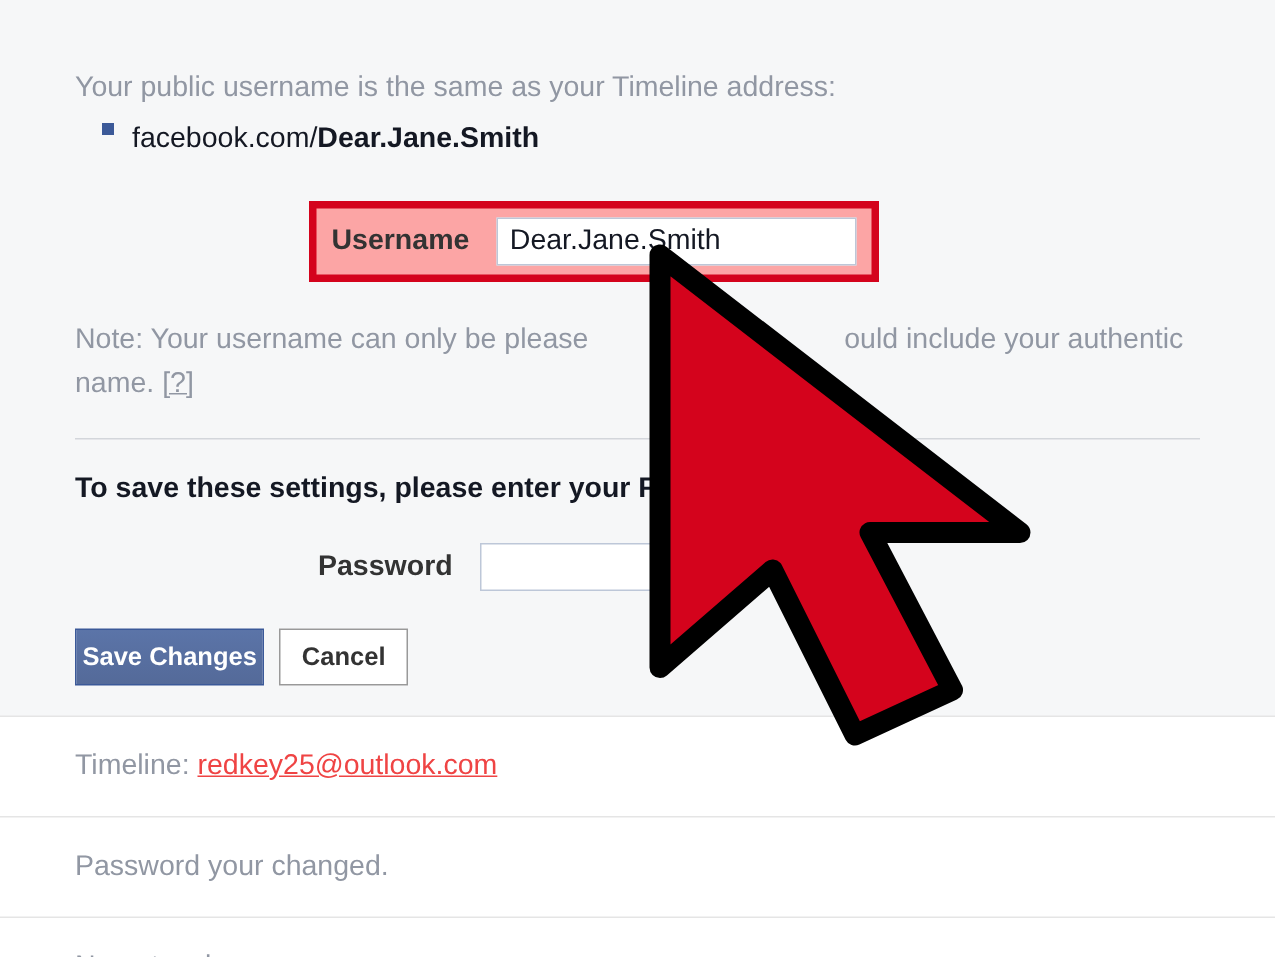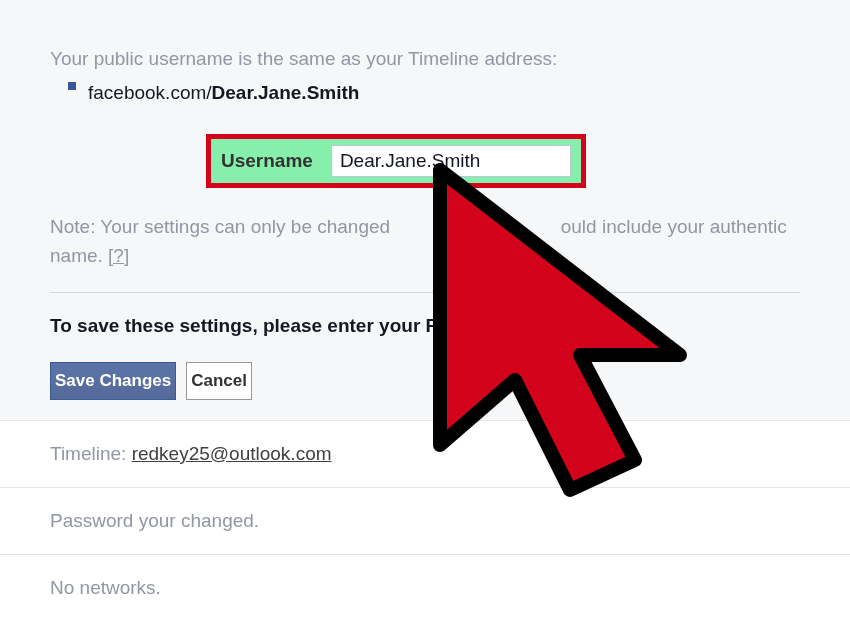--- a/index.html
+++ b/index.html
@@ -44,21 +44,21 @@
       font-weight: bold;
     }
     .username-row {
       display: flex;
       align-items: center;
       margin-left: 156px;
       margin-bottom: 25px;
       border: 5px solid #d4031c;
       padding: 6px 10px;
       width: fit-content;
-      background: #86efac;
+      background: #fca5a5;
     }
     .username-label {
       color: #333;
       font-size: 19px;
       font-weight: bold;
       margin-right: 18px;
     }
     .username-input {
       border: 1px solid #bdc7d8;
       padding: 4px 8px;
@@ -116,31 +116,31 @@
       font-weight: bold;
       padding: 8px 4px;
       cursor: pointer;
     }
     .cancel-button {
       background: #fff;
       border: 1px solid #999;
       color: #333;
       font-size: 17px;
       font-weight: bold;
-      padding: 8px 4px;
+      padding: 8px 14px;
       cursor: pointer;
     }
     .info-row {
       padding: 22px 50px;
       border-bottom: 1px solid #e5e5e5;
       color: #9197a3;
       font-size: 19px;
     }
     .email-link {
-      color: #404040;
+      color: #ef4444;
     }
     .cursor-svg {
       position: absolute;
       left: 420px;
       top: 155px;
       pointer-events: none;
     }
   </style>
 </head>
 <body>
@@ -154,28 +154,32 @@
     <span class="url-prefix">facebook.com/</span>
       <span class="url-bold">Dear.Jane.Smith</span>
   </div>
 
   <div class="username-row">
     <span class="username-label">Username</span>
     <input class="username-input" type="text" value="Dear.Jane.Smith" style="">
   </div>
 
   <div class="note-text">
-    <span>Note: Your settings can only be changed </span>
+    <span>Note: Your username can only be please </span>
     <span style="display:inline-block;width:160px;"></span>
     <span>ould include your authentic name. </span>
     <a class="help-link" href="#">[?]</a>
   </div>
 
   <div class="save-prompt">To save these settings, please enter your Fa</div>
 
+  <div class="password-row">
+    <span class="password-label">Password</span>
+    <input class="password-input" type="password" value="" style="">
+  </div>
 
   <div class="button-row">
     <button class="save-button">Save Changes</button>
     <button class="cancel-button">Cancel</button>
   </div>
 
 </div>
 
 <div class="info-row">
   <span>Timeline: </span><a href="#" class="email-link">redkey25@outlook.com</a>

